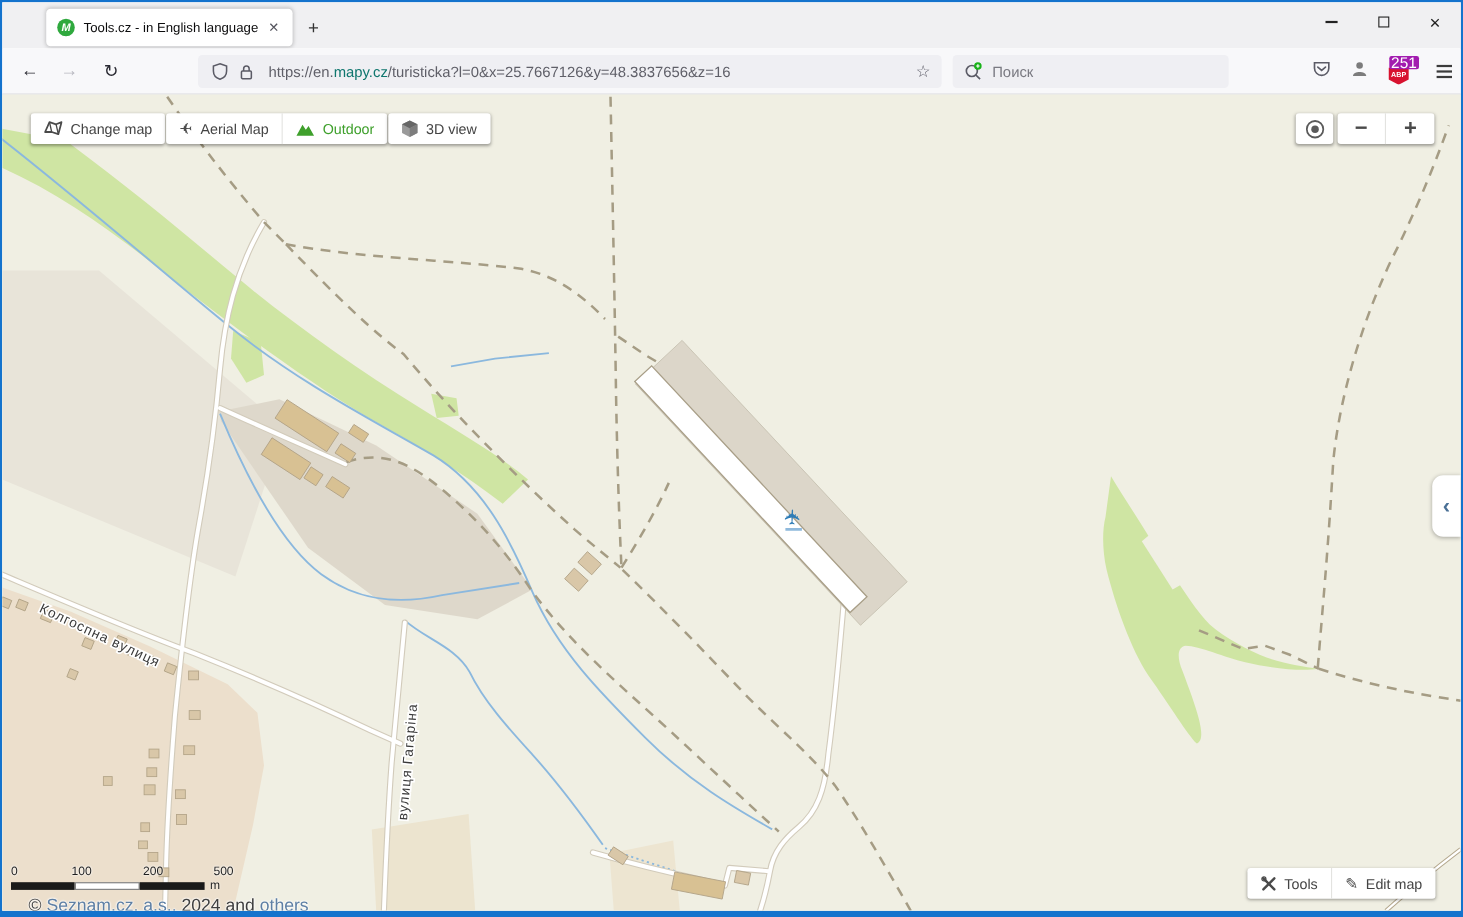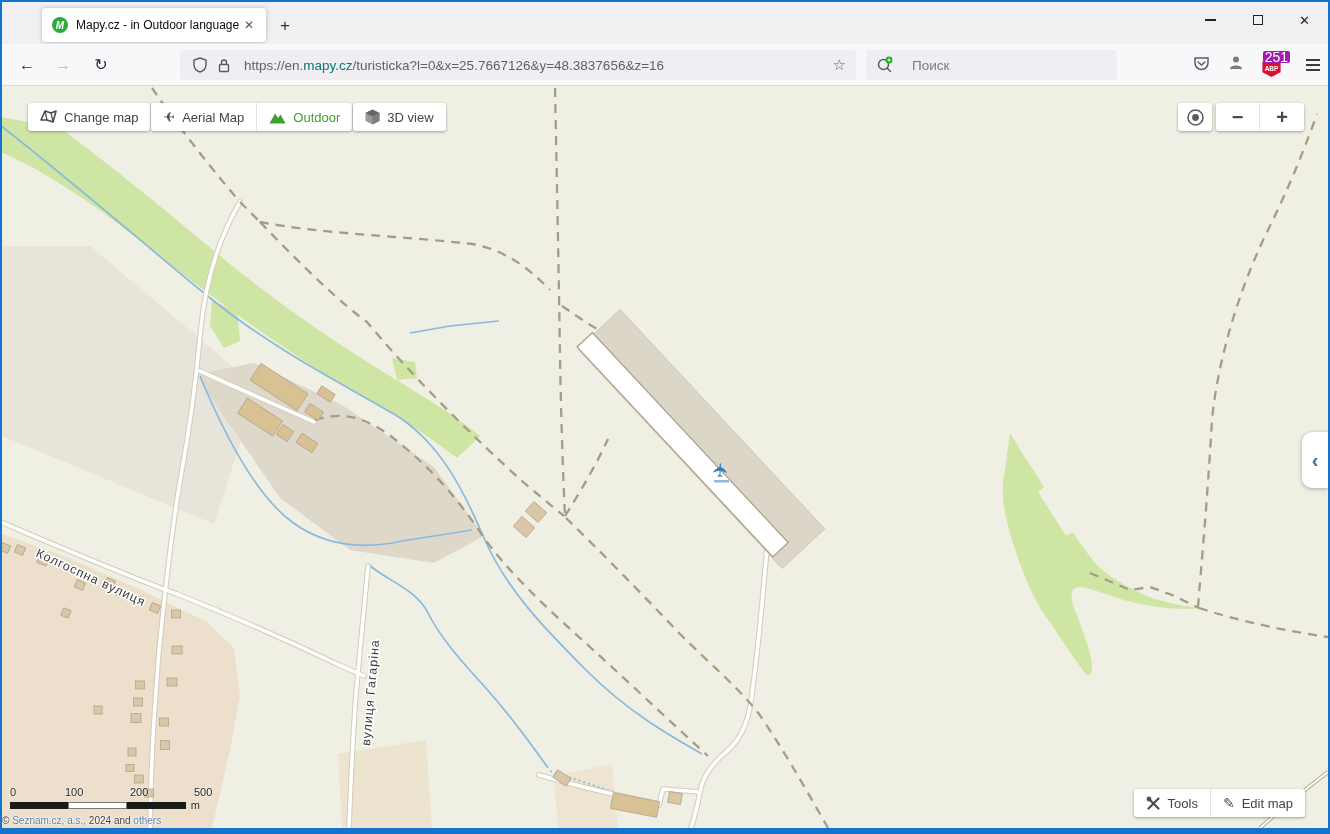--- a/index.html
+++ b/index.html
@@ -27,21 +27,21 @@
   .navbtn.disabled { color:#b9b9c1; }
   .urlbar { position:absolute; left:178px; top:6px; width:676px; height:30px; background:#efeff3; border-radius:4px;
             display:flex; align-items:center; padding:0 10px 0 12px; }
   .urlico { display:flex; align-items:center; margin-right:9px; flex:none;}
   .urltext { font-size:13.5px; color:#5f5f68; white-space:nowrap; overflow:hidden; flex:1; margin-left:4px;}
   .urltext .host { color:#0f766e; }
   .star { font-size:15px; color:#5b5b66; margin-left:8px; }
   .searchbar { position:absolute; left:864px; top:6px; width:251px; height:30px; background:#efeff3; border-radius:4px;
                display:flex; align-items:center; padding:0 10px; }
   .searchbar input { border:none; background:transparent; outline:none; font-size:13.5px; color:#333;
-                     font-family:"Liberation Sans", sans-serif; width:100%; margin-left:18px;}
+                     font-family:"Liberation Sans", sans-serif; width:100%; margin-left:8px;}
   .searchbar input::placeholder { color:#7a7a82; opacity:1; }
   .sico { position:relative; flex:none; width:18px; height:18px;}
   .chromeicons { position:absolute; right:8px; top:0; height:42px; display:flex; align-items:center; gap:18px; }
   .abp { position:relative; width:26px; height:24px; }
   .abp-shield { position:absolute; left:0; bottom:0; width:19px; height:17px; background:#d8122f; color:#fff;
                 font-size:6.5px; font-weight:bold; display:flex; align-items:center; justify-content:center;
                 clip-path:polygon(50% 100%, 2% 72%, 2% 10%, 50% 0, 98% 10%, 98% 72%); }
   .abp-badge { position:absolute; right:-2px; top:-2px; background:#a21caf; color:#fff; font-size:14px; font-weight:normal;
                padding:0 2px; border-radius:2px; line-height:12px;}
   .hamburger { display:flex; flex-direction:column; gap:3.2px; }
@@ -73,33 +73,33 @@
   .toolspill { position:absolute; right:23px; top:703px;margin-left:40px; }
 
   .scalebar { position:absolute; left:8px; top:700px; width:220px; font-size:11px; color:#1f1f1f; }
   .ticks { position:relative; height:14px; text-shadow:0 0 2px #fff,0 0 2px #fff; }
   .ticks span { position:absolute; }
   .bar { display:flex; height:7px; width:190px; margin-top:2px; }
   .bar .b1 { width:63px; background:#1a1a1a; }
   .bar .b2 { width:63px; background:#fff; border:1px solid #777; }
   .bar .b3 { width:64px; background:#1a1a1a; }
   .bar .unit { font-size:11px; margin-left:5px; margin-top:-3px; text-shadow:0 0 2px #fff;}
-  .attrib { position:absolute; left:0; top:729px; font-size:10px; color:#3f3f3f;
-            text-shadow:0 0 2px #fff,0 0 2px #fff,0 0 2px #fff; }
+  .attrib { position:absolute; left:24px; top:729px; font-size:16px; color:#3f3f3f;
+            text-shadow:0 0 2px #fff,0 0 2px #fff,0 0 2px #fff;text-decoration:underline; }
   .attrib .lnk { color:#5e7fa4; }
 </style>
 </head>
 <body>
 
 <div class="window">
 
   <div class="tabbar">
     <div class="tab">
       <div class="favicon">M</div>
-      <div class="tab-title">Mapy.cz - in Outdoor language</div>
+      <div class="tab-title">Tools.cz - in English language</div>
       <div class="tab-close">✕</div>
     </div>
     <div class="newtab">+</div>
     <div class="winctl">
       <div class="winbtn">
           <span class="ico-min"></span>
         </div>
       <div class="winbtn">
           <span class="ico-max"></span>
         </div>

